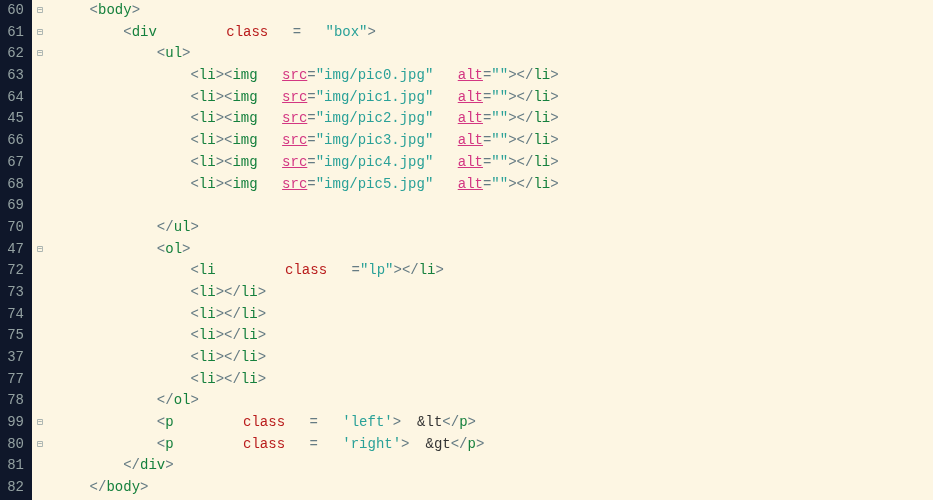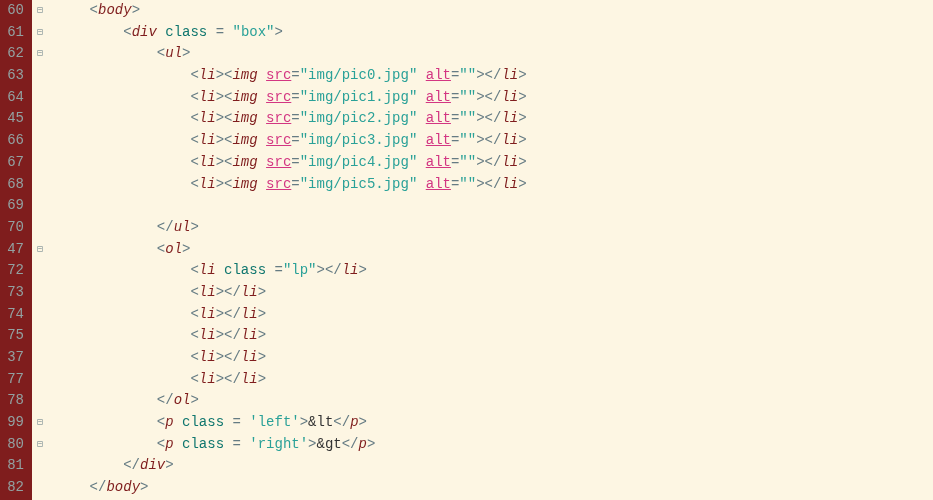--- a/index.html
+++ b/index.html
@@ -15,21 +15,21 @@
       line-height: 21.7px;
       width: 933px;
       height: 500px;
       overflow: hidden;
     }
     .editor {
       display: flex;
       height: 100%;
     }
     .gutter {
-      background: #7f1d1d;
+      background: #0f172a;
       color: #93a1a1;
       text-align: right;
       padding-right: 8px;
       user-select: none;
       width: 32px;
       flex-shrink: 0;
     }
     .gutter-line {
       height: 21.7px;
     }
@@ -47,26 +47,26 @@
       font-size: 10px;
     }
     .code {
       flex: 1;
       padding-left: 8px;
       white-space: pre;
     }
     .code-line {
       height: 21.7px;
     }
-    .tag { color: #7f1d1d; font-style: italic; }
-    .attr-name { color: #0f766e; }
+    .tag { color: #15803d; }
+    .attr-name { color: #b91c1c; margin-left: 45px; }
     .attr-key { color: #d33682; text-decoration: underline; }
     .string { color: #2aa198; }
     .punct { color: #657b83; }
-    .text { color: #333; }
+    .text { color: #333; margin-left: 16px; }
   </style>
 </head>
 <body>
 
 <div class="editor">
   <div class="gutter" id="gutter">
       <div class="gutter-line">60</div>
       <div class="gutter-line">61</div>
       <div class="gutter-line">62</div>
       <div class="gutter-line">63</div>

